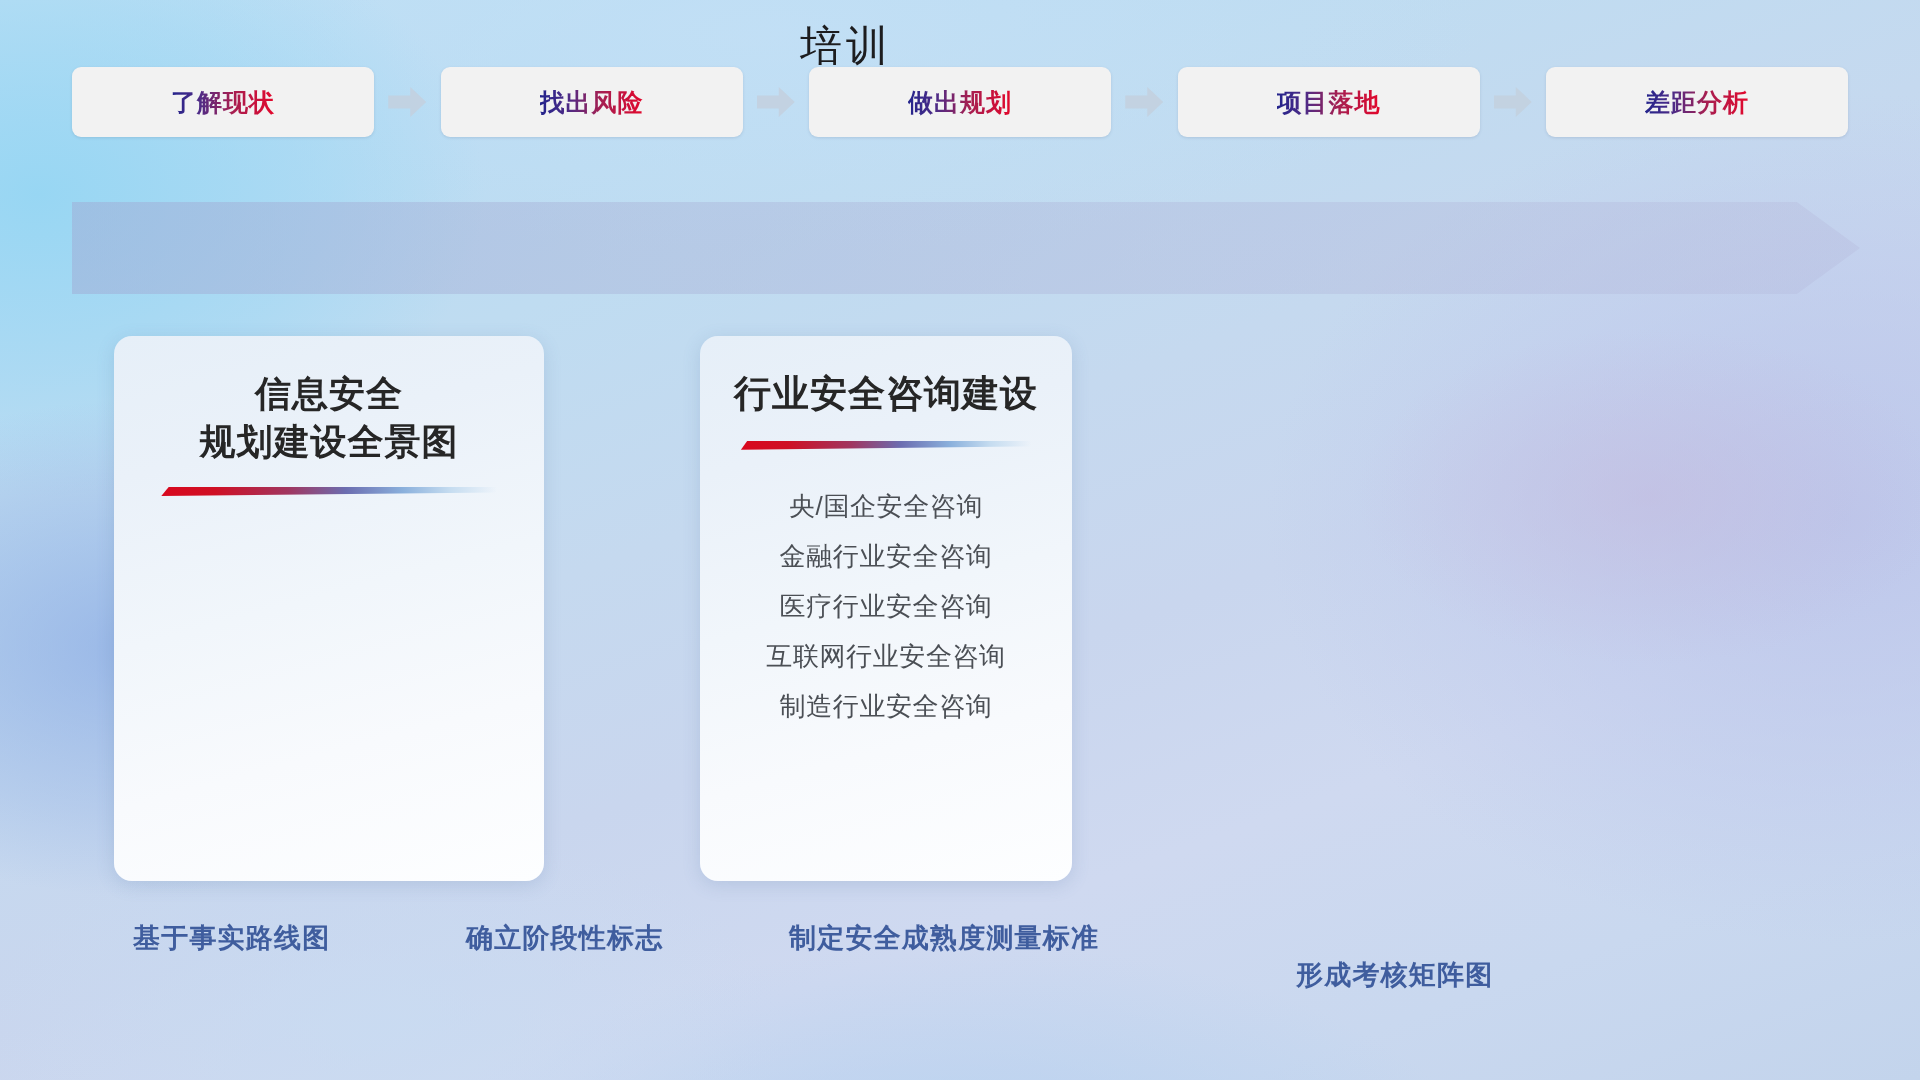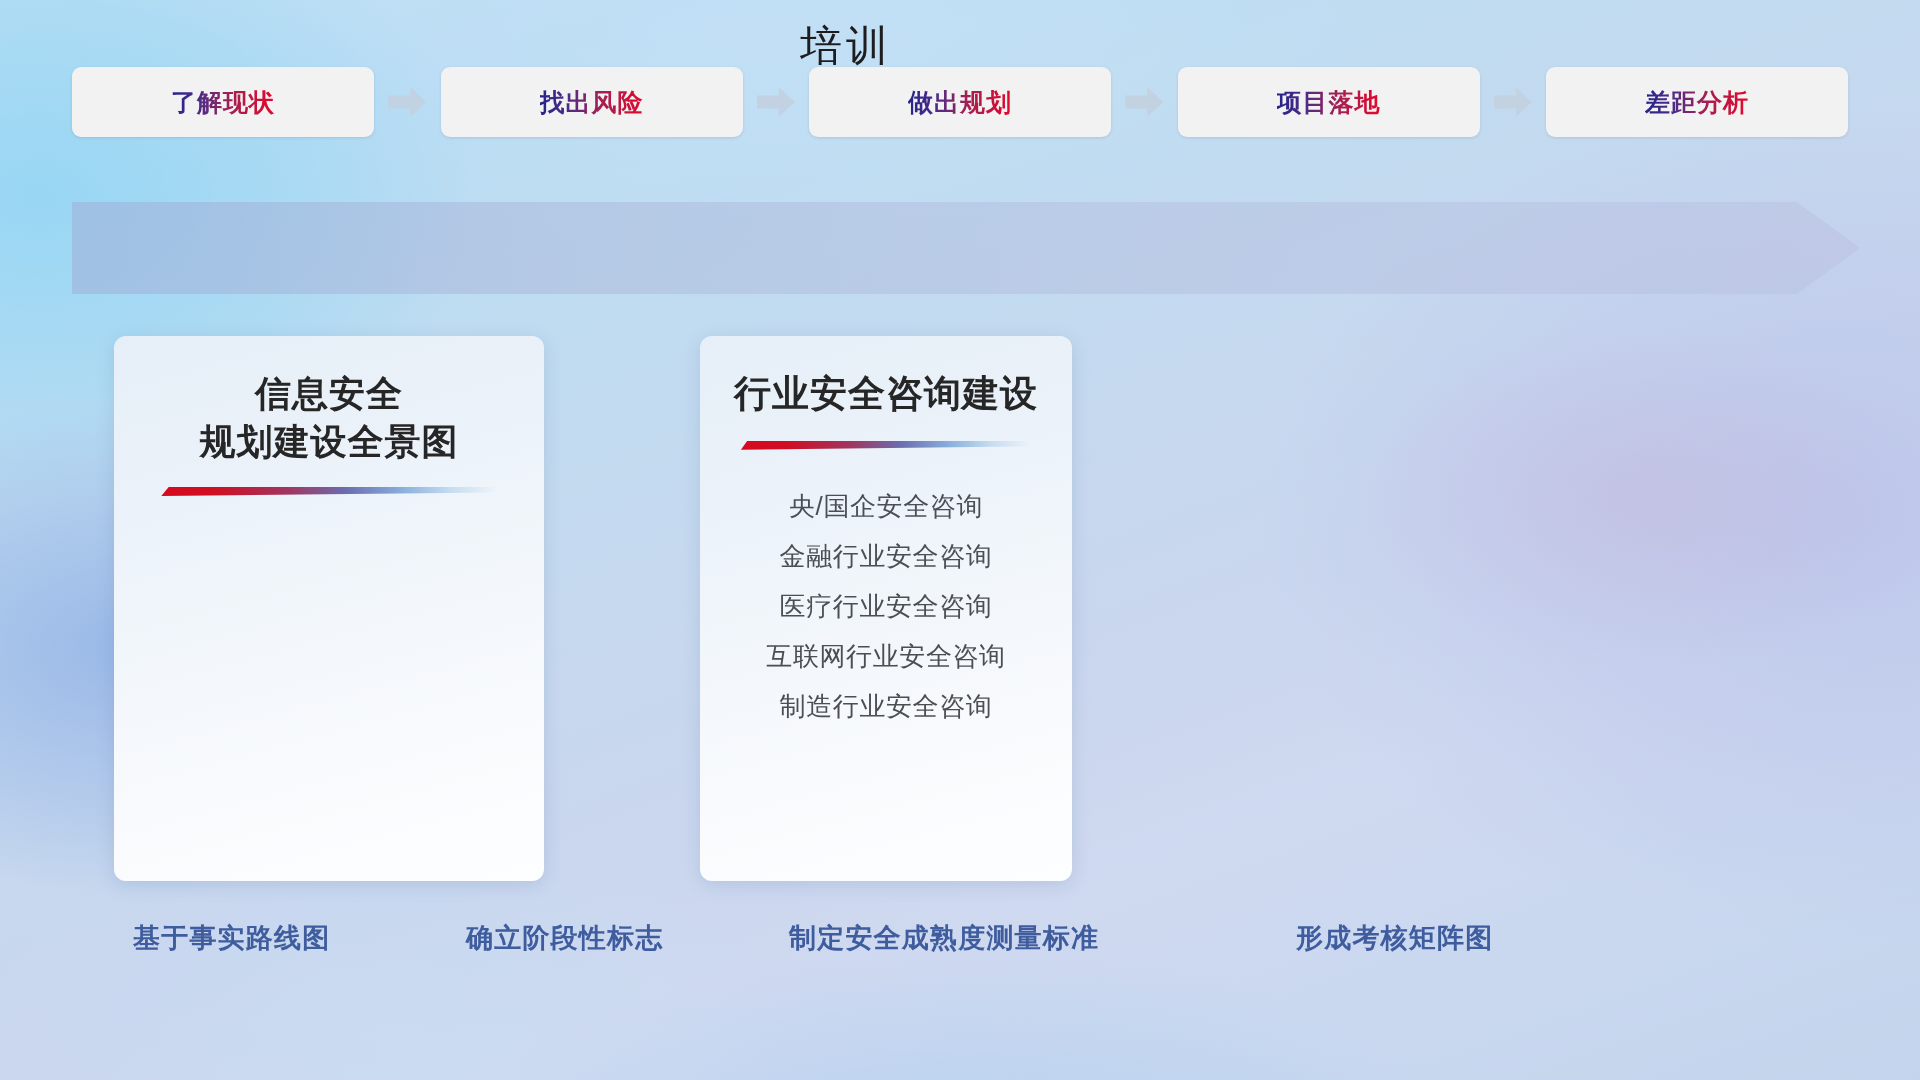--- a/index.html
+++ b/index.html
@@ -97,21 +97,21 @@
   .banner-title{
     font-size:42px; font-weight:400; color:#1d1d1f; letter-spacing:4px;
   }
 
   
   .cards{
     position:absolute; left:0; top:336px; width:1920px; height:545px;
   }
   .card{
     position:absolute; top:0; height:545px;
-    border-radius:12px;
+    border-radius:18px;
     background:linear-gradient(165deg,
       #e6eff8 0%, #eaf1f9 22%, #f1f6fb 48%, #f8fafd 72%, #fdfeff 100%);
     box-shadow:0 4px 18px rgba(80,110,160,.18);
     overflow:hidden;
   }
   .card::before{
     content:""; position:absolute; inset:-1.7px;
     border-radius:15.7px;
     background:linear-gradient(180deg,
       rgba(255,255,255,.95) 0%, rgba(252,235,238,.9) 22%,
@@ -154,21 +154,21 @@
   
   .captions{ position:absolute; left:0; top:920px; width:1920px; height:60px; }
   .caption{
     position:absolute; top:0;
     font-size:27px; font-weight:700; color:#3f5d9e; letter-spacing:1.2px;
     white-space:nowrap;
   }
   .cap-0{ left:133px; }
   .cap-1{ left:466px; }
   .cap-2{ left:789px; }
-  .cap-3{ left:1296px; }
+  .cap-3{ left:1296px;margin-top:37px; }
 </style>
 </head>
 <body>
 
 <div class="bg-layer bg-base"></div>
 <div class="bg-layer bg-blob-6"></div>
 <div class="bg-layer bg-blob-1"></div>
 <div class="bg-layer bg-blob-2"></div>
 <div class="bg-layer bg-blob-4"></div>
 <div class="bg-layer bg-blob-5"></div>

